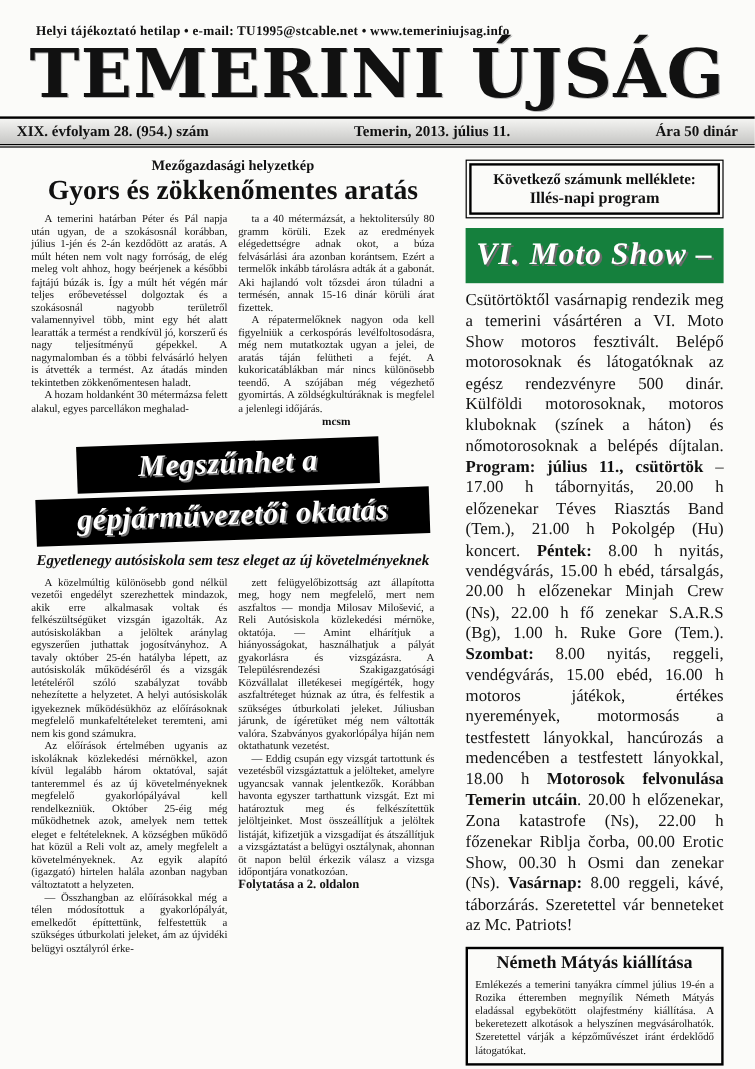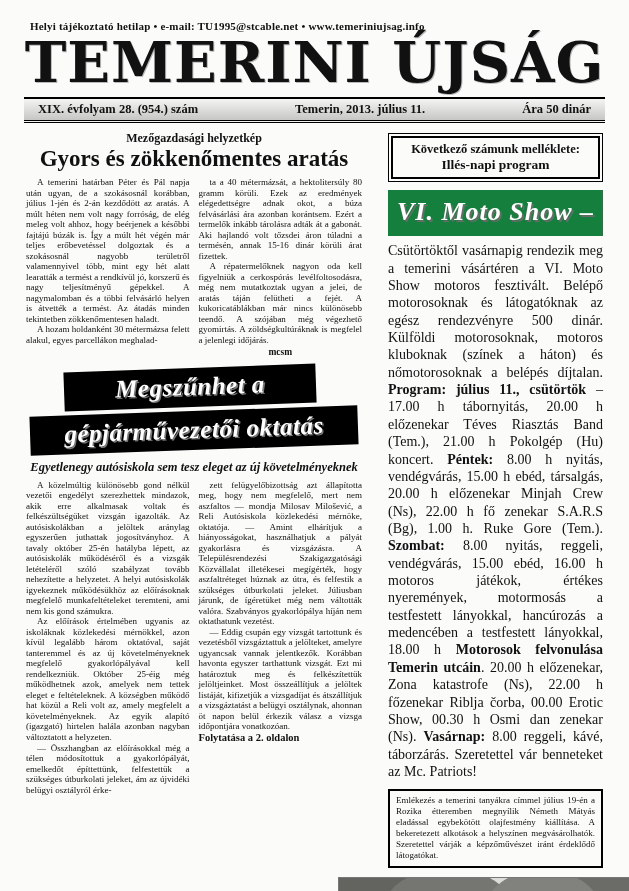--- a/index.html
+++ b/index.html
@@ -16,21 +16,21 @@
   }
   .masthead{
     text-align:center;
     font-family:"DejaVu Serif", serif;
     font-weight:bold;font-size:56px;line-height:1.02;
     letter-spacing:1px;
     text-shadow:1px 1px 0 #b9b9b9;
     padding:0 12px 6px;
   }
   .infobar{
-    margin:0 24px;
+    margin:0 0;
     display:flex;justify-content:space-between;align-items:center;
     border-top:2px solid #000;border-bottom:3px double #000;
     background:linear-gradient(#f4f4f2,#c6c6c4);
     padding:3px 14px;
     font-weight:bold;font-size:12.5px;
   }
   .content{
     display:flex;gap:26px;
     padding:6px 26px 0 26px;
   }
@@ -154,20 +154,21 @@
       </div>
     </div>
 
     <div class="moto-banner">
       <div class="bl">VI. Moto Show –</div>
     </div>
 
     <div class="moto-body"><span>Csütörtöktől vasárnapig rendezik meg a temerini vásártéren a VI. Moto Show motoros fesztivált. Belépő motorosoknak és látogatóknak az egész rendezvényre 500 dinár. Külföldi motorosoknak, motoros kluboknak (színek a háton) és nőmotorosoknak a belépés díjtalan. </span><span class="run-b">Program: július 11., csütörtök</span><span> – 17.00 h tábornyitás, 20.00 h előzenekar Téves Riasztás Band (Tem.), 21.00 h Pokolgép (Hu) koncert. </span><span class="run-b">Péntek:</span><span> 8.00 h nyitás, vendégvárás, 15.00 h ebéd, társalgás, 20.00 h előzenekar Minjah Crew (Ns), 22.00 h fő zenekar S.A.R.S (Bg), 1.00 h. Ruke Gore (Tem.). </span><span class="run-b">Szombat:</span><span> 8.00 nyitás, reggeli, vendégvárás, 15.00 ebéd, 16.00 h motoros játékok, értékes nyeremények, motormosás a testfestett lányokkal, hancúrozás a medencében a testfestett lányokkal, 18.00 h </span><span class="run-b">Motorosok felvonulása Temerin utcáin</span><span>. 20.00 h előzenekar, Zona katastrofe (Ns), 22.00 h főzenekar Riblja čorba, 00.00 Erotic Show, 00.30 h Osmi dan zenekar (Ns). </span><span class="run-b">Vasárnap:</span><span> 8.00 reggeli, kávé, táborzárás. Szeretettel vár benneteket az Mc. Patriots!</span></div>
 
     <div class="nemeth-box">
+      <div class="nemeth-title">Németh Mátyás kiállítása</div>
       <div class="nemeth-body">Emlékezés a temerini tanyákra címmel július 19-én a Rozika étteremben megnyílik Németh Mátyás eladással egybekötött olajfestmény kiállítása. A bekeretezett alkotások a helyszínen megvásárolhatók. Szeretettel várják a képzőművészet iránt érdeklődő látogatókat.</div>
     </div>
 
     <div class="photo-block">
       <div class="photo-frame">
         <svg viewBox="0 0 300 190" preserveAspectRatio="none" role="img" aria-label="tree-lined dirt road">
           <rect width="300" height="190" fill="#dcdcda"></rect>
           <rect y="108" width="300" height="82" fill="#b4b4b0"></rect>
           <g>
             <ellipse cx="30" cy="48" rx="95" ry="66" fill="#636360"></ellipse>

